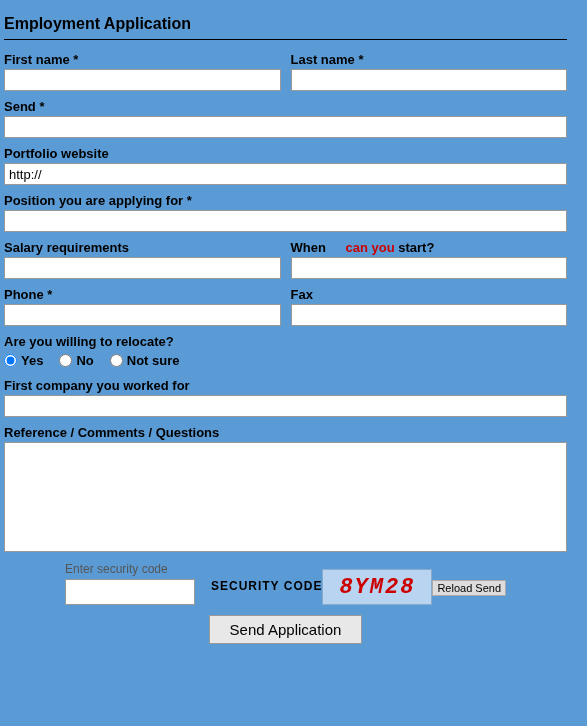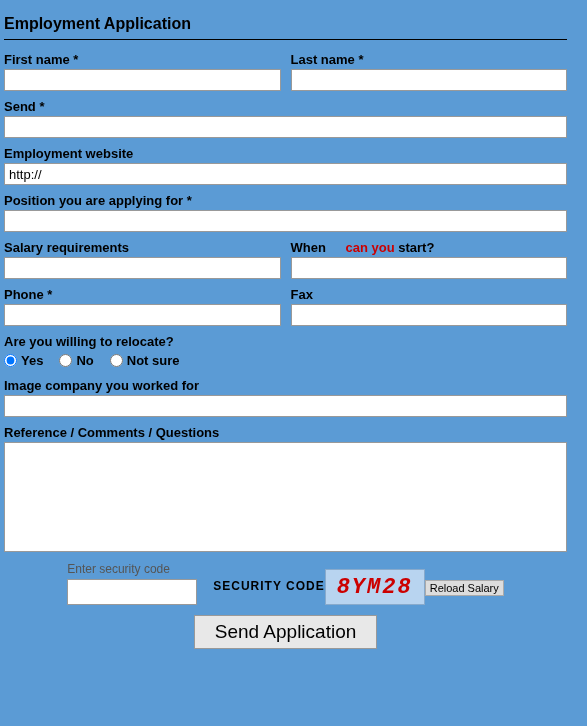--- a/index.html
+++ b/index.html
@@ -142,21 +142,21 @@
       font-size: 12px;
       font-weight: bold;
       color: #000;
       margin-bottom: 3px;
       letter-spacing: 1px;
     }
 
     .captcha-box {
       background-color: #b8d4f0;
       border: 1px solid #88aacc;
-      width: 100px;
+      width: 110px;
       height: 36px;
       display: flex;
       align-items: center;
       justify-content: center;
       font-size: 22px;
       font-weight: bold;
       color: #cc0000;
       font-style: italic;
       letter-spacing: 2px;
       font-family: 'Courier New', monospace;
@@ -175,21 +175,21 @@
     }
 
     .submit-section {
       display: flex;
       justify-content: center;
       margin-top: 8px;
     }
 
     .submit-button {
       padding: 5px 20px;
-      font-size: 19px;
+      font-size: 15px;
       background-color: #e8e8e8;
       border: 1px solid #999;
       cursor: pointer;
     }
   </style>
 </head>
 <body>
 
 <div class="watermark">example</div>
 
@@ -210,21 +210,21 @@
 
   <div class="form-row">
     <div class="form-group full">
       <label>Send *</label>
       <input type="text" style="">
     </div>
   </div>
 
   <div class="form-row">
     <div class="form-group full">
-      <label>Employment website</label>
+      <label>Portfolio website</label>
       <input type="text" value="http://" style="">
     </div>
   </div>
 
   <div class="form-row">
     <div class="form-group full">
       <label>Position you are applying for *</label>
       <input type="text" style="">
     </div>
   </div>
@@ -266,40 +266,40 @@
         <label class="radio-option">
           <input type="radio" name="relocate" style="">
           <span>Not sure</span>
         </label>
       </div>
     </div>
   </div>
 
   <div class="form-row">
     <div class="form-group full">
-      <label>Image company you worked for</label>
+      <label>First company you worked for</label>
       <input type="text" style="">
     </div>
   </div>
 
   <div class="form-row">
     <div class="form-group full">
       <label>Reference / Comments / Questions</label>
       <textarea style=""></textarea>
     </div>
   </div>
 
   <div class="security-section">
     <div class="security-left">
       <label>Enter security code</label>
       <input type="text" style="width: 130px; height: 26px;">
     </div>
     <div class="security-right">
       <div class="security-label">SECURITY CODE</div>
       <div class="captcha-box">8YM28</div>
-      <a class="reload-link">Reload Salary</a>
+      <a class="reload-link">Reload Send</a>
     </div>
   </div>
 
   <div class="submit-section">
     <button class="submit-button">Send Application</button>
   </div>
 </div>
 
 </body></html>

